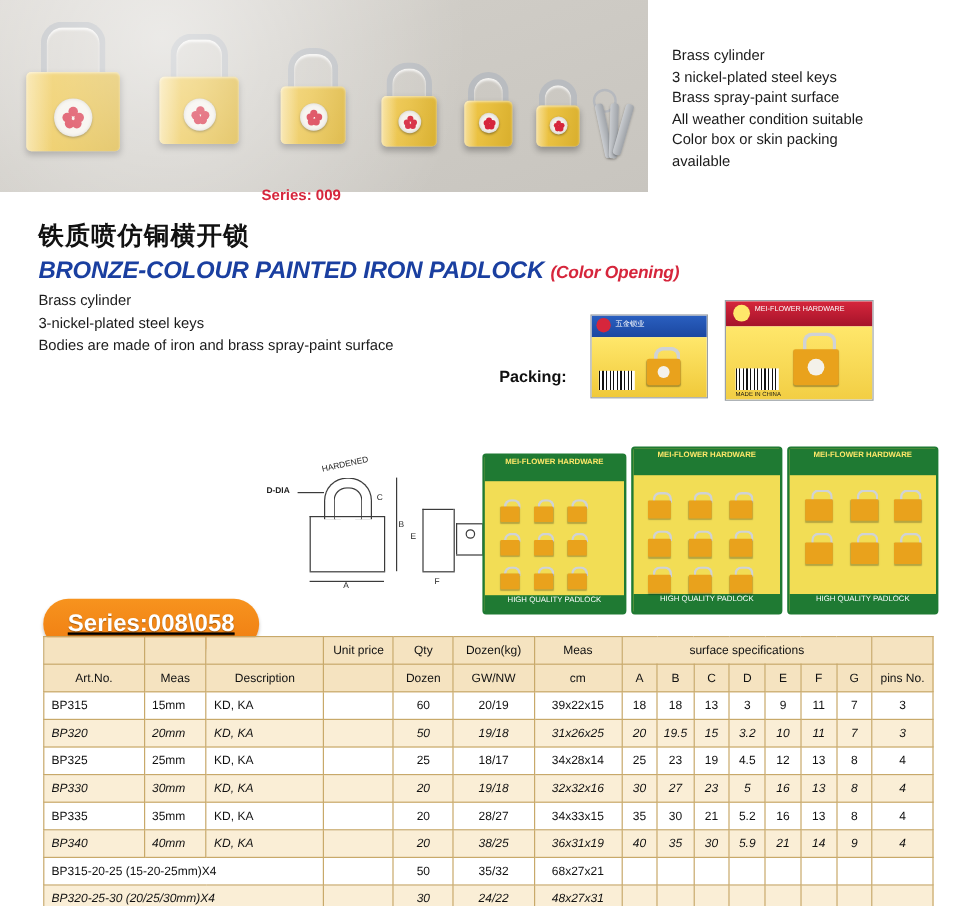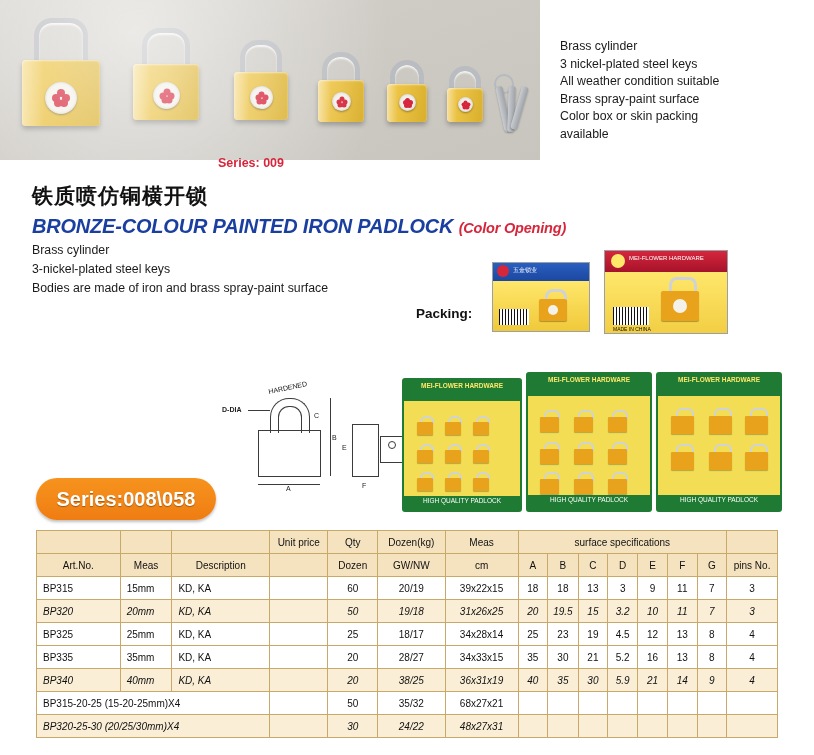--- a/index.html
+++ b/index.html
@@ -59,22 +59,22 @@
   
   .card{position:absolute;border:2px solid #1f7a33;background:#f2dd55;border-radius:3px;}
   .card .hdr{position:absolute;left:0;top:0;width:100%;height:16%;background:#1f7a33;}
   .card .ftr{position:absolute;left:0;bottom:0;width:100%;height:11%;background:#1f7a33;
      color:#fff;font-size:6.5px;text-align:center;line-height:1.6;}
   .card .hdrtxt{position:absolute;left:0;top:2px;width:100%;text-align:center;color:#ffe86a;font-size:6.5px;font-weight:bold;}
   .cl{position:absolute;background:#e9a21c;border-radius:1px;box-shadow:0 1px 1px rgba(0,0,0,.25);}
   .cs{position:absolute;border:2px solid #cfd2d6;border-bottom:none;border-radius:6px 6px 0 0;}
 
   
-  .badge{position:absolute;left:36px;top:478px;width:180px;height:42px;border-radius:21px;
-     background:linear-gradient(180deg,#f7931e,#ef7d12);box-shadow:0 2px 3px rgba(0,0,0,.25);}
+  .badge{position:absolute;left:36px;top:499px;width:180px;height:42px;border-radius:21px;
+     background:linear-gradient(180deg,#f7931e,#ef7d12);box-shadow:0 2px 3px rgba(0,0,0,.25);text-decoration:underline;}
   .badge span{display:block;color:#fff;font-weight:bold;font-size:20px;text-align:center;line-height:42px;
      text-shadow:0 1px 1px rgba(0,0,0,.35);}
 
   
   table.spec{position:absolute;left:36px;top:530px;width:742px;border-collapse:collapse;font-size:10px;color:#111;}
   table.spec th,table.spec td{border:1px solid #c8a96a;padding:0;height:22px;text-align:center;}
   table.spec th{background:#f5e3c0;font-weight:normal;font-size:10px;}
   table.spec td.left{text-align:left;padding-left:6px;}
   table.spec tr.alt td{background:#faeed6;font-style:italic;}
   table.spec tr td{background:#ffffff;}
@@ -175,22 +175,22 @@
     <div class="key" style="left:20px;top:14px;width:7px;height:46px;transform:rotate(2deg);"></div>
     <div class="key" style="left:28px;top:14px;width:7px;height:44px;transform:rotate(16deg);"></div>
   </div>
 </div>
 
 <div class="series-label">Series: 009</div>
 
 <div class="right-feats">
   <div>Brass cylinder</div>
   <div>3 nickel-plated steel keys</div>
+  <div>Brass spray-paint surface</div>
   <div>All weather condition suitable</div>
-  <div>Brass spray-paint surface</div>
   <div>Color box or skin packing</div>
   <div>available</div>
 </div>
 
 <div class="cn-title">铁质喷仿铜横开锁</div>
 <div class="en-title">
   <span>BRONZE-COLOUR PAINTED IRON PADLOCK</span>
   <span class="sub">(Color Opening)</span>
 </div>
 <div class="en-sub">
@@ -410,20 +410,37 @@
       <td>34x28x14</td>
       <td>25</td>
       <td>23</td>
       <td>19</td>
       <td>4.5</td>
       <td>12</td>
       <td>13</td>
       <td>8</td>
       <td>4</td>
     </tr>
+    <tr class="alt">
+      <td class="left">BP330</td>
+      <td class="left">30mm</td>
+      <td class="left">KD, KA</td>
+      <td></td>
+      <td>20</td>
+      <td>19/18</td>
+      <td>32x32x16</td>
+      <td>30</td>
+      <td>27</td>
+      <td>23</td>
+      <td>5</td>
+      <td>16</td>
+      <td>13</td>
+      <td>8</td>
+      <td>4</td>
+    </tr>
     <tr>
       <td class="left">BP335</td>
       <td class="left">35mm</td>
       <td class="left">KD, KA</td>
       <td></td>
       <td>20</td>
       <td>28/27</td>
       <td>34x33x15</td>
       <td>35</td>
       <td>30</td>

